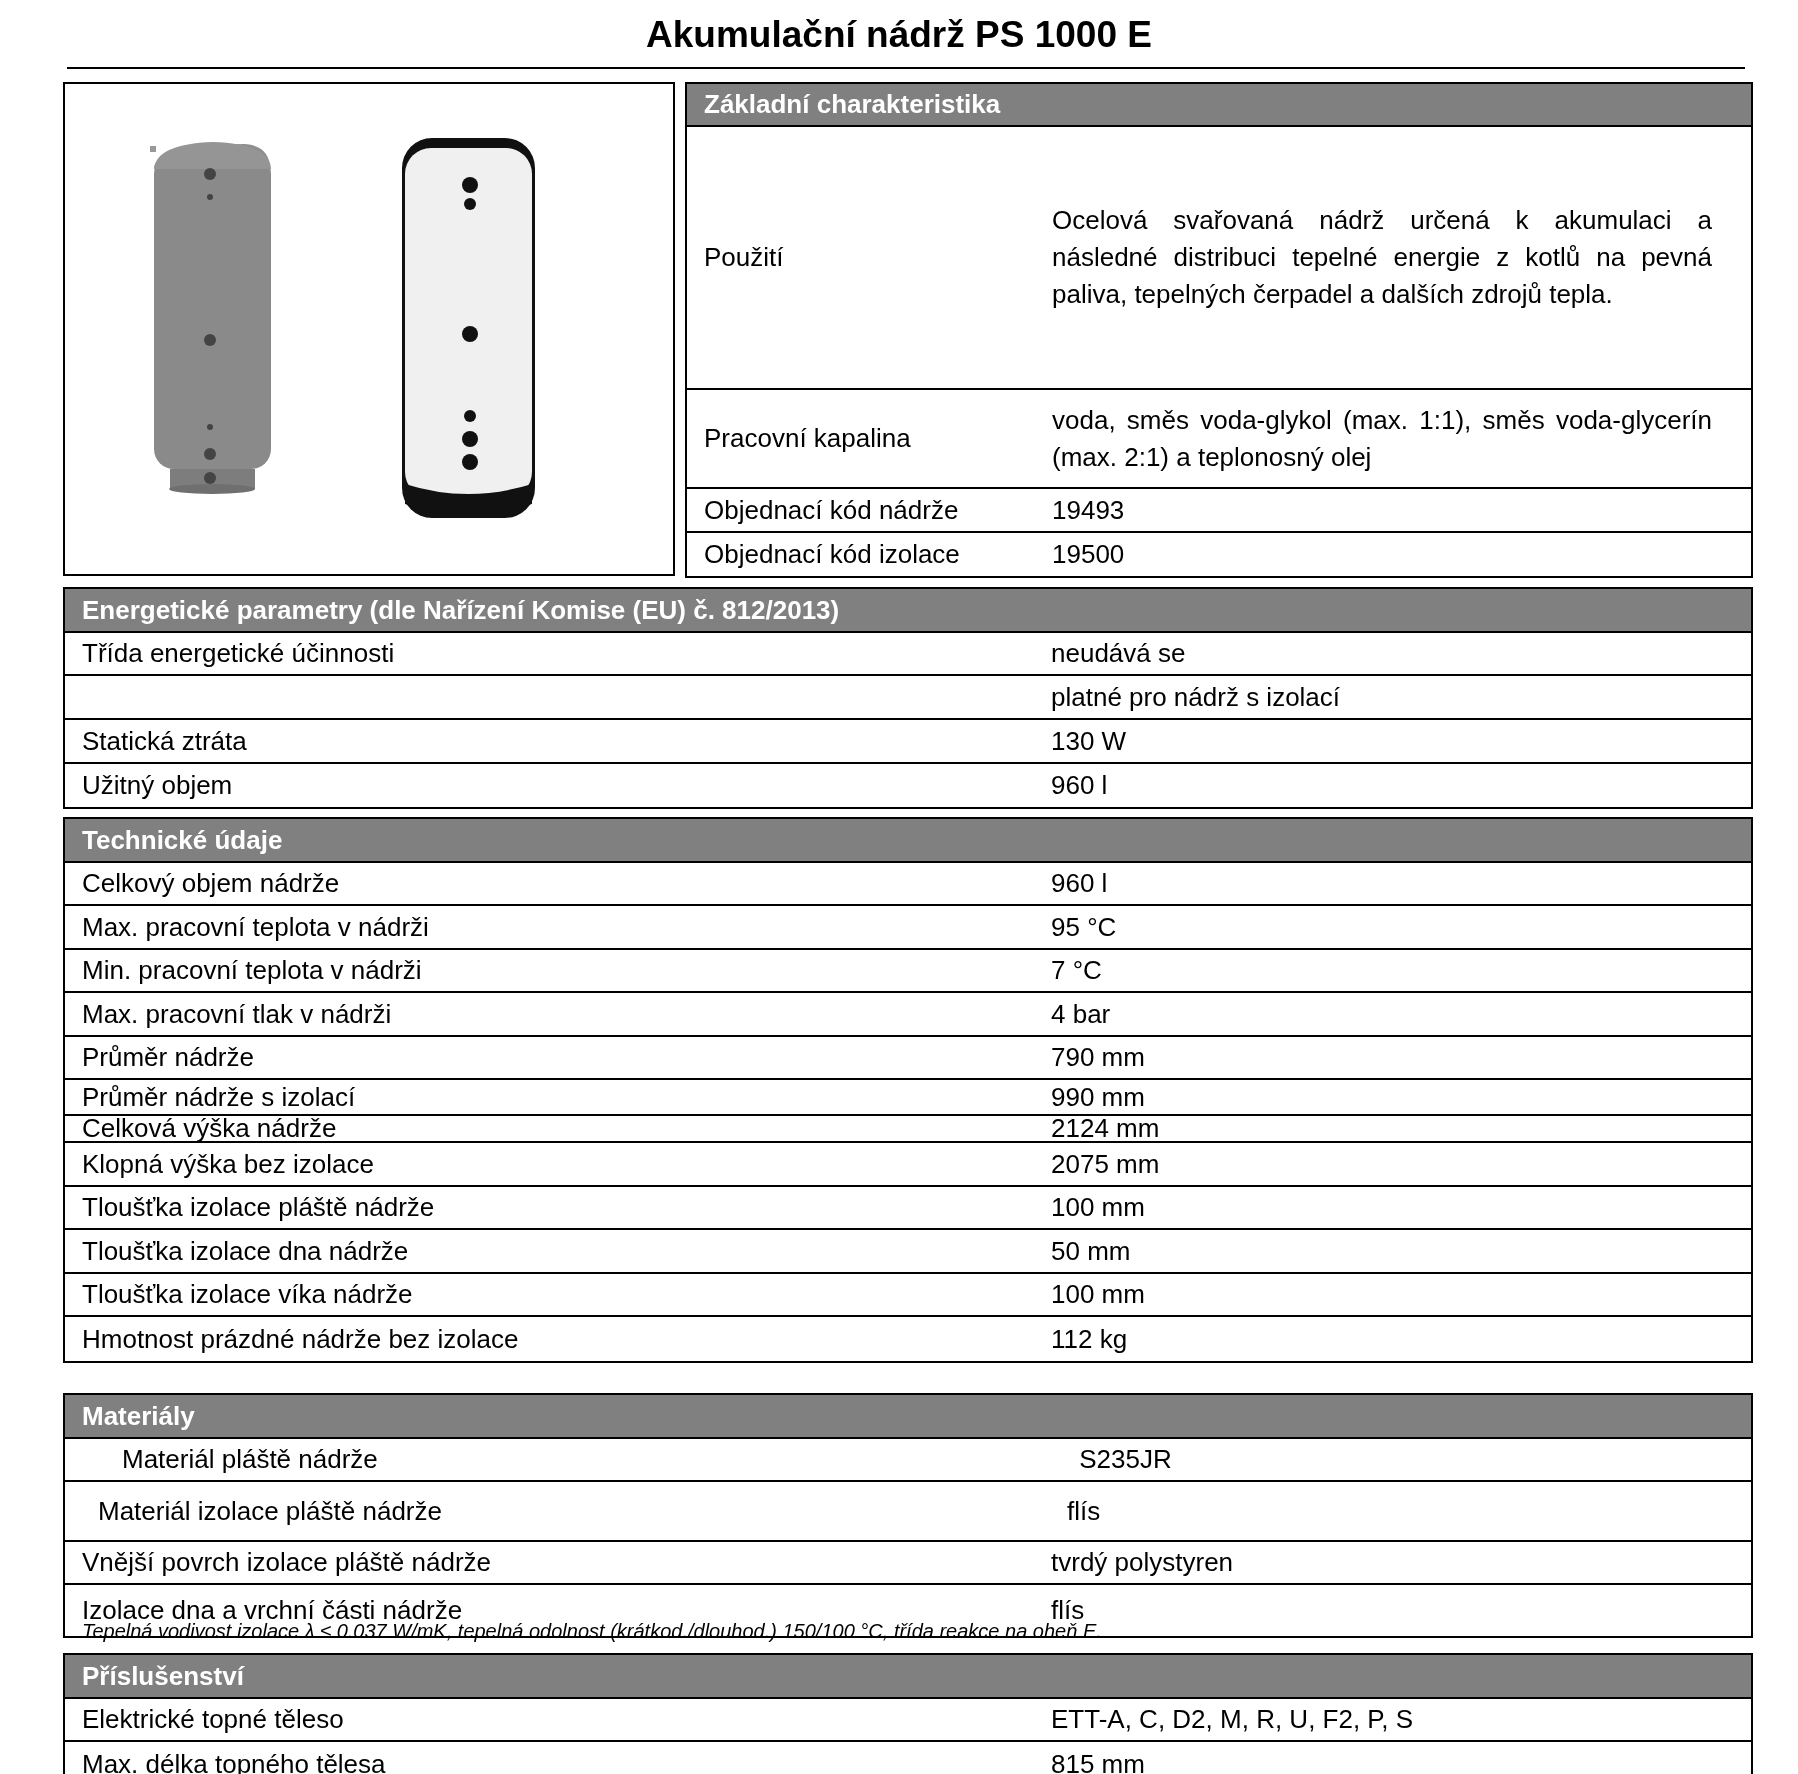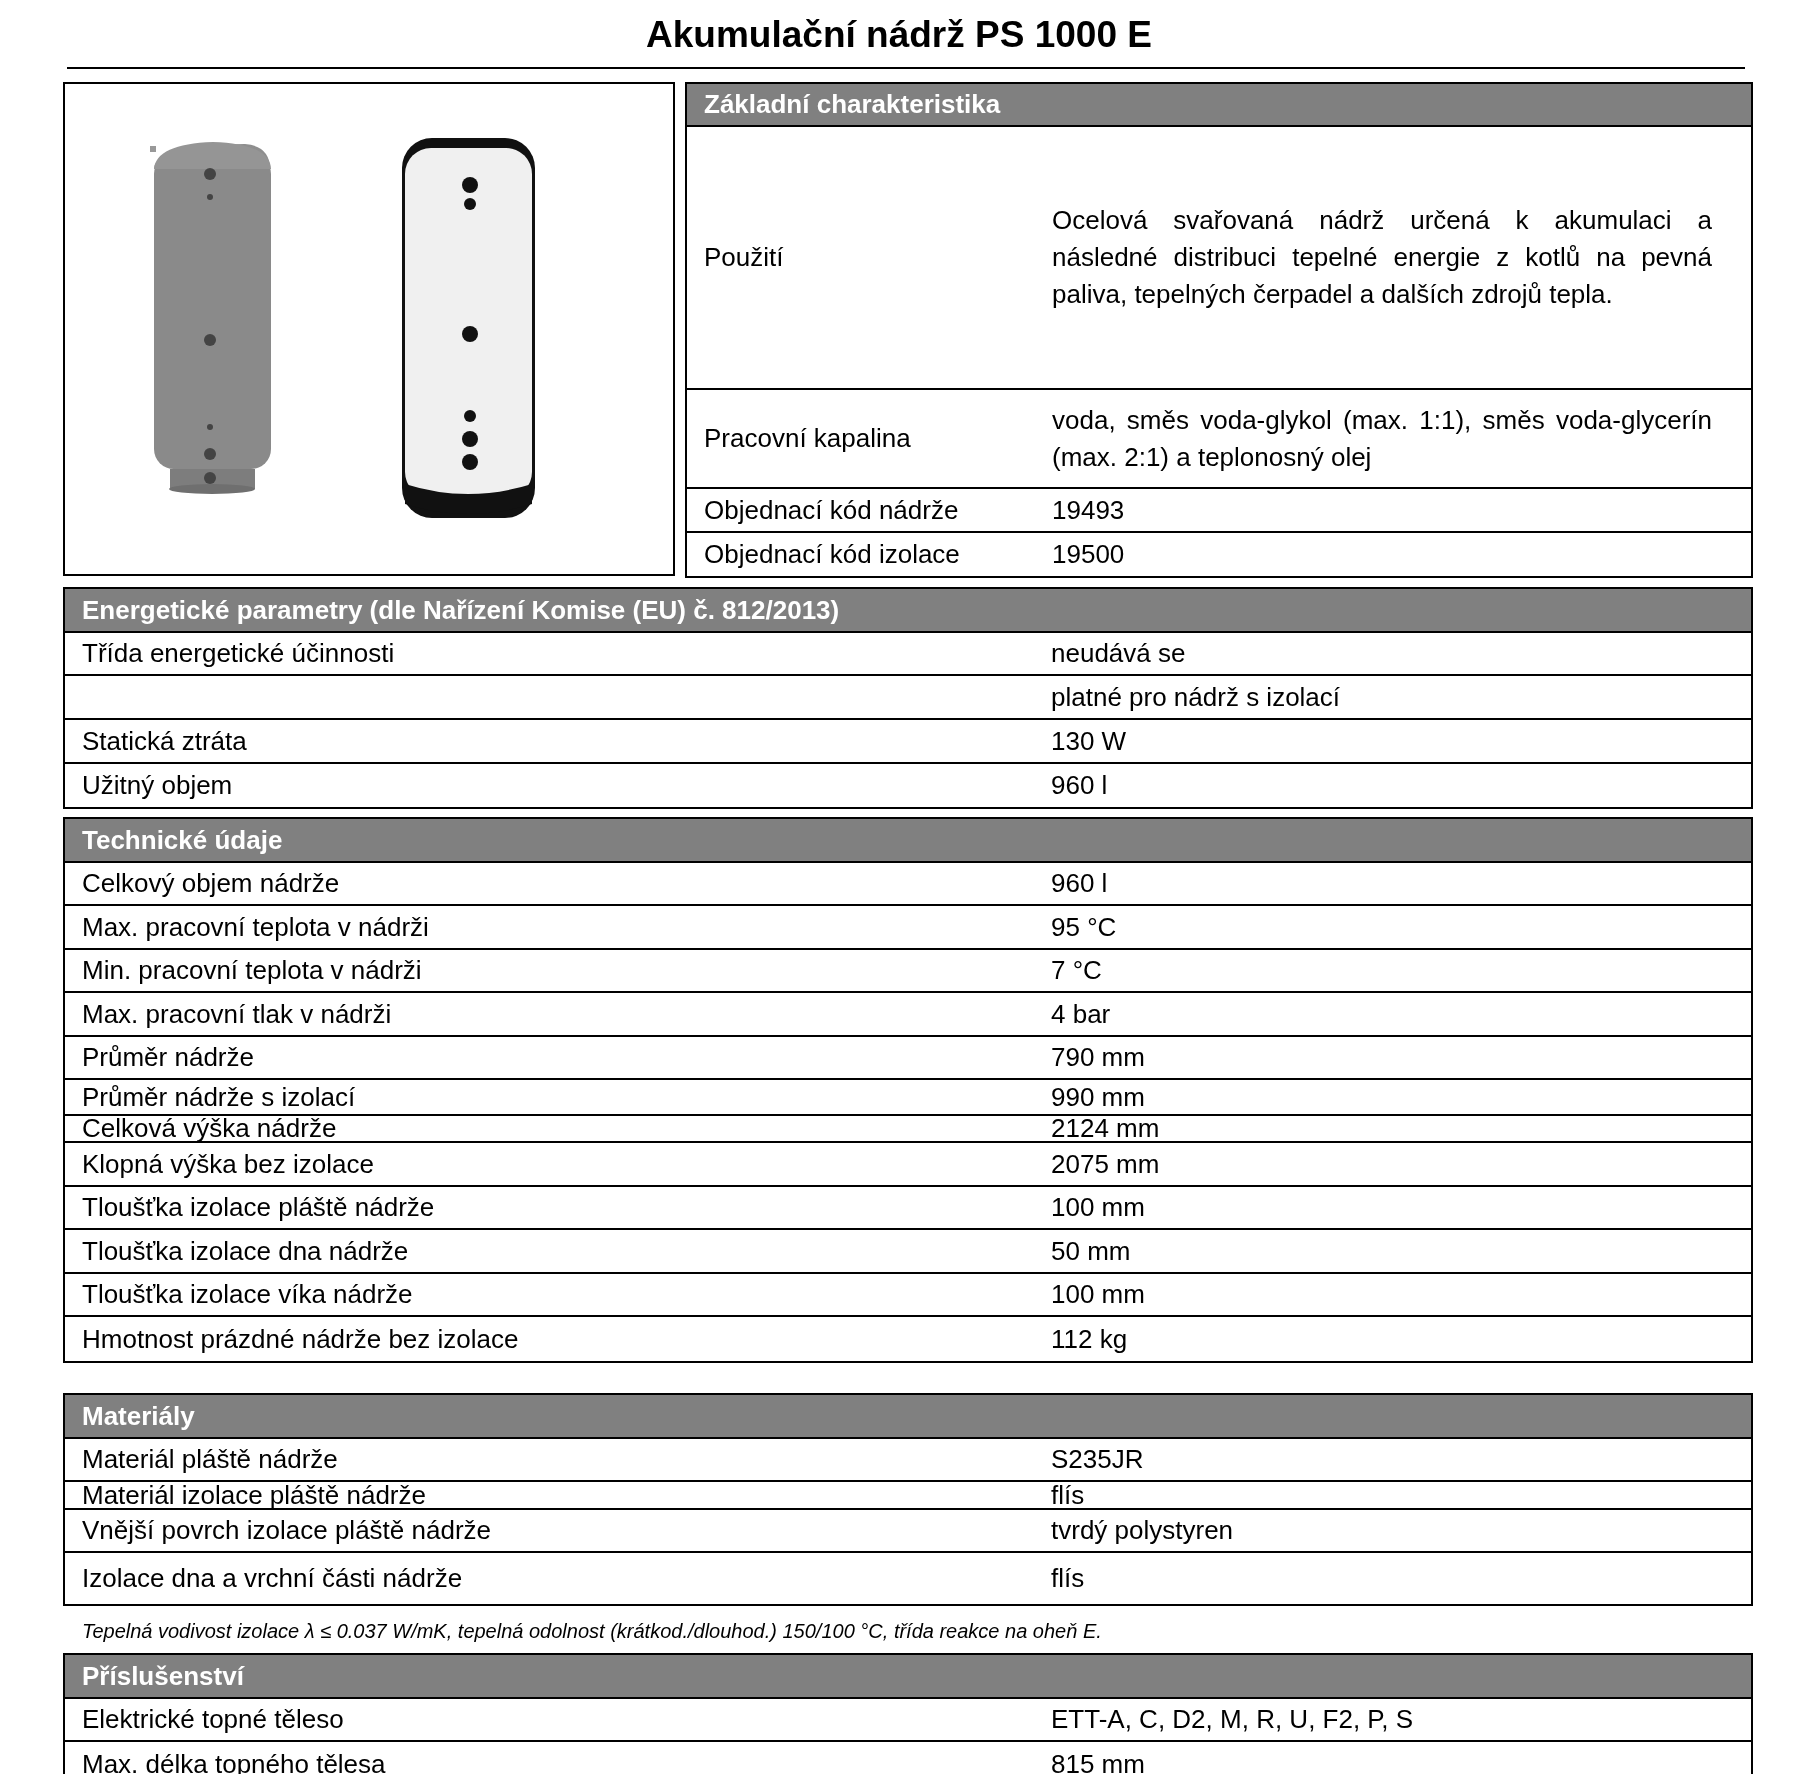--- a/index.html
+++ b/index.html
@@ -158,25 +158,25 @@
       <div class="val">100 mm</div>
     </div>
   <div class="row" style="height:44px;">
       <div class="lbl">Hmotnost prázdné nádrže bez izolace</div>
       <div class="val">112 kg</div>
     </div>
 </div>
 
 <div class="tbl wide" style="top:1393px;">
   <div class="hdr" style="height:44px;">Materiály</div>
-  <div class="row" style="height:43px;">
+  <div class="row" style="height:43px;padding-left:40px;">
       <div class="lbl">Materiál pláště nádrže</div>
       <div class="val">S235JR</div>
     </div>
-  <div class="row" style="height:28px;">
+  <div class="row" style="height:60px;padding-left:16px;">
       <div class="lbl">Materiál izolace pláště nádrže</div>
       <div class="val">flís</div>
     </div>
   <div class="row" style="height:43px;">
       <div class="lbl">Vnější povrch izolace pláště nádrže</div>
       <div class="val">tvrdý polystyren</div>
     </div>
   <div class="row" style="height:51px;">
       <div class="lbl">Izolace dna a vrchní části nádrže</div>
       <div class="val">flís</div>

